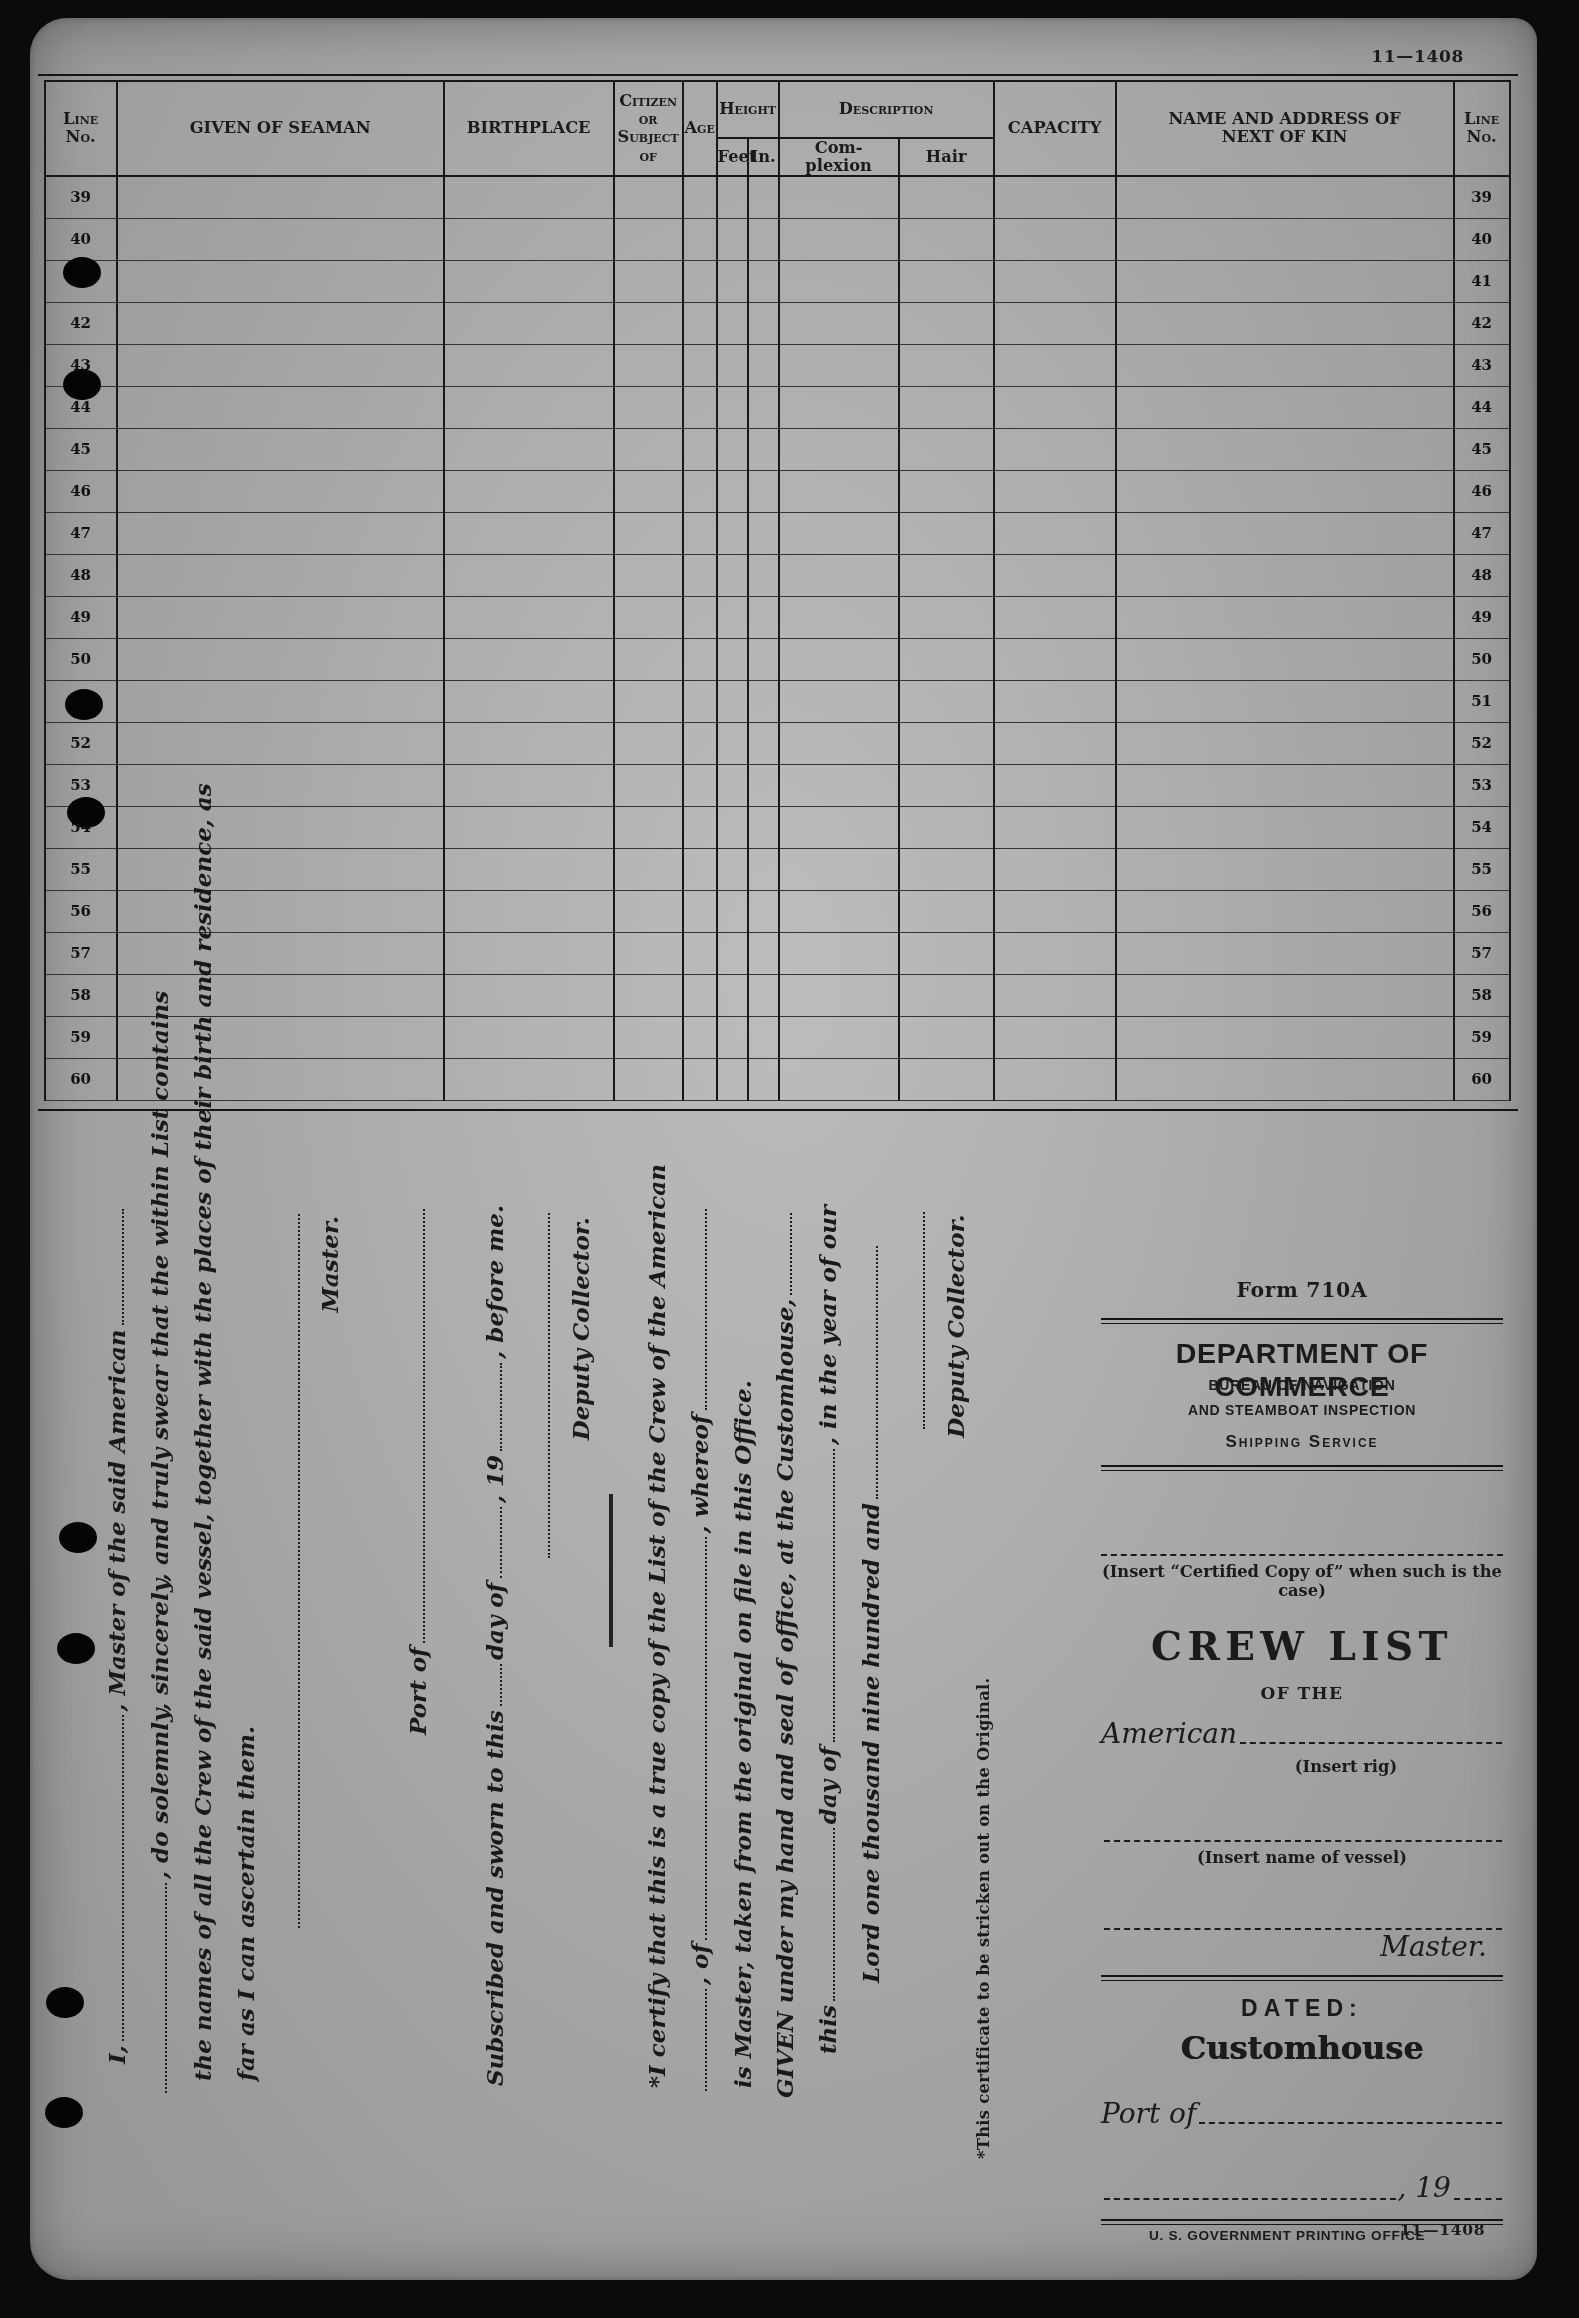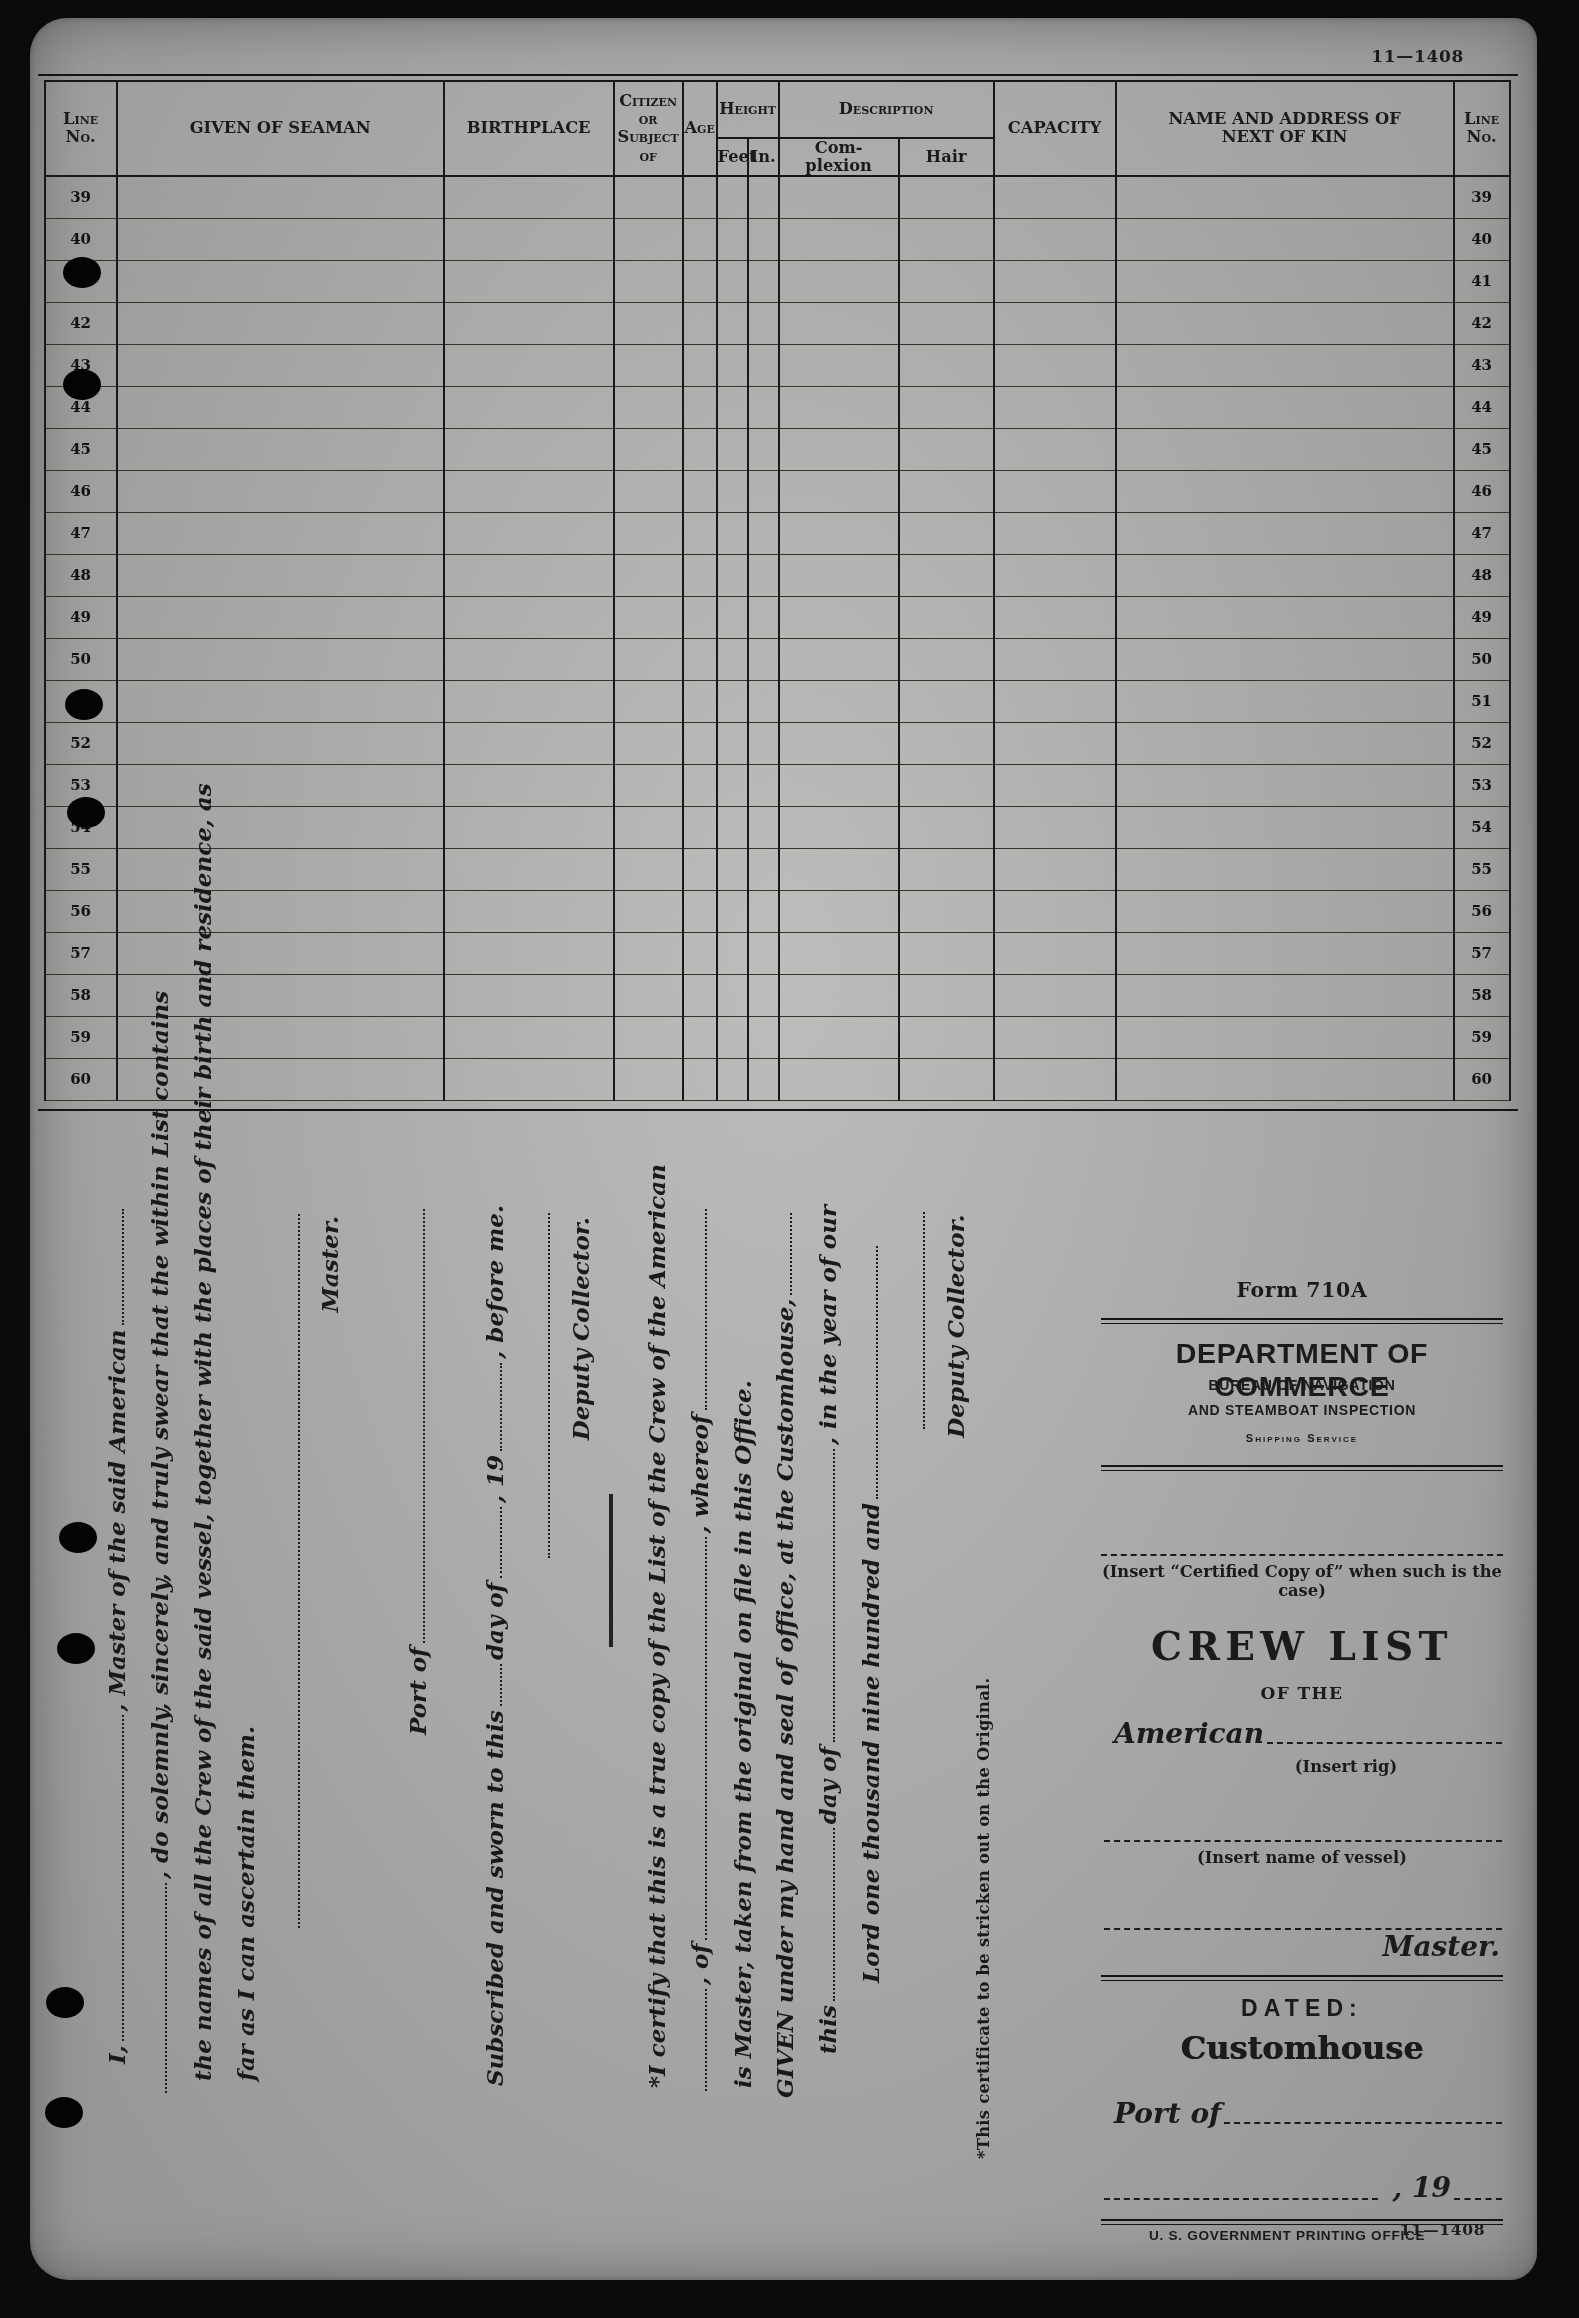--- a/index.html
+++ b/index.html
@@ -38,25 +38,25 @@
   .orow .dx1{flex-grow:1;} .orow .dx17{flex-grow:1.7;} .orow .dx28{flex-grow:2.8;} .orow .dx2{flex-grow:2;}
   .orow .dfix{flex:0 0 88px;} .orow .dfix300{flex:0 0 210px;} .orow .dfix150{flex:0 0 102px;}
   .rlabel{position:absolute;right:8.1px;font-style:italic;font-weight:bold;font-size:23px;}
   .fnote{position:absolute;left:51px;font-size:16.3px;font-weight:bold;font-style:normal;letter-spacing:0.3px;}
   
   .cover{position:absolute;left:1071px;top:1252px;width:402px;height:903px;}
   .cover .c{position:absolute;left:0;width:402px;text-align:center;}
   .cov-form{font-weight:bold;font-size:20.4px;letter-spacing:0.7px;}
   .cov-dept{font-family:"Liberation Sans",sans-serif;font-weight:bold;font-size:28.5px;letter-spacing:0.7px;}
   .cov-bur{font-family:Liberation Sans, sans-serif;font-weight:bold;font-size:14px;letter-spacing:0.7px;}
-  .cov-ship{font-family:"Liberation Sans",sans-serif;font-weight:bold;font-size:11px;letter-spacing:2px;}
+  .cov-ship{font-family:"Liberation Sans",sans-serif;font-weight:bold;font-size:17px;letter-spacing:2px;}
   .cov-note{font-weight:bold;font-size:16.3px;}
   .cov-title{font-weight:bold;font-size:39px;letter-spacing:5.4px;}
   .cov-ofthe{font-weight:bold;font-size:17px;letter-spacing:1.4px;}
-  .cov-it{font-style:italic;font-weight:bold;font-size:28px;margin-left:13px;}
+  .cov-it{font-style:italic;font-weight:normal;font-size:28px;}
   .cov-dated{font-family:"Liberation Sans",sans-serif;font-weight:bold;font-size:23px;letter-spacing:6.1px;}
   .cov-custom{font-weight:bold;font-size:32px;text-shadow:0.7px 0 0 #1b1b1b;}
   .cov-gpo{font-family:"Liberation Sans",sans-serif;font-weight:bold;font-size:13.6px;letter-spacing:0.7px;}
   .cover .row{position:absolute;left:0;width:402px;display:flex;align-items:baseline;white-space:nowrap;}
   .cover .dash{flex:1 1 auto;border-bottom:2px dashed #1b1b1b;align-self:flex-end;margin:0 1.4px 5.4px 2.7px;}
   .cover .dashfix{flex:0 0 48px;}
   .cover .dbl{position:absolute;left:0;width:402px;height:3.4px;border-top:2px solid #141414;border-bottom:1.4px solid #141414;}
   .cover .dashline{position:absolute;left:0;width:402px;border-top:2.7px dashed #1b1b1b;}
 </style>
 </head>

